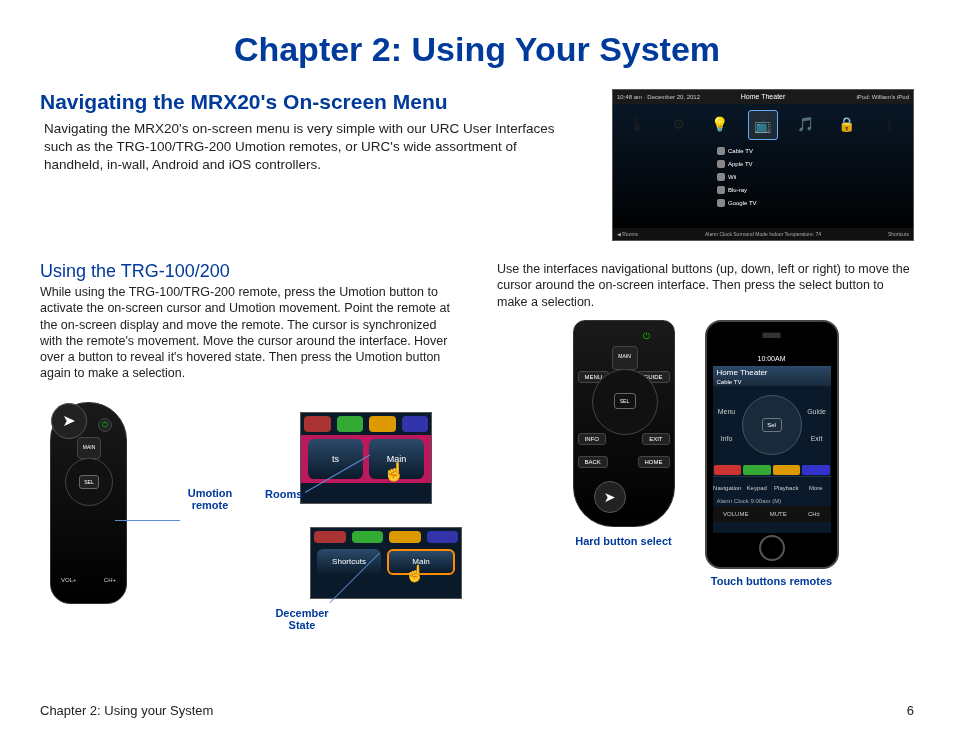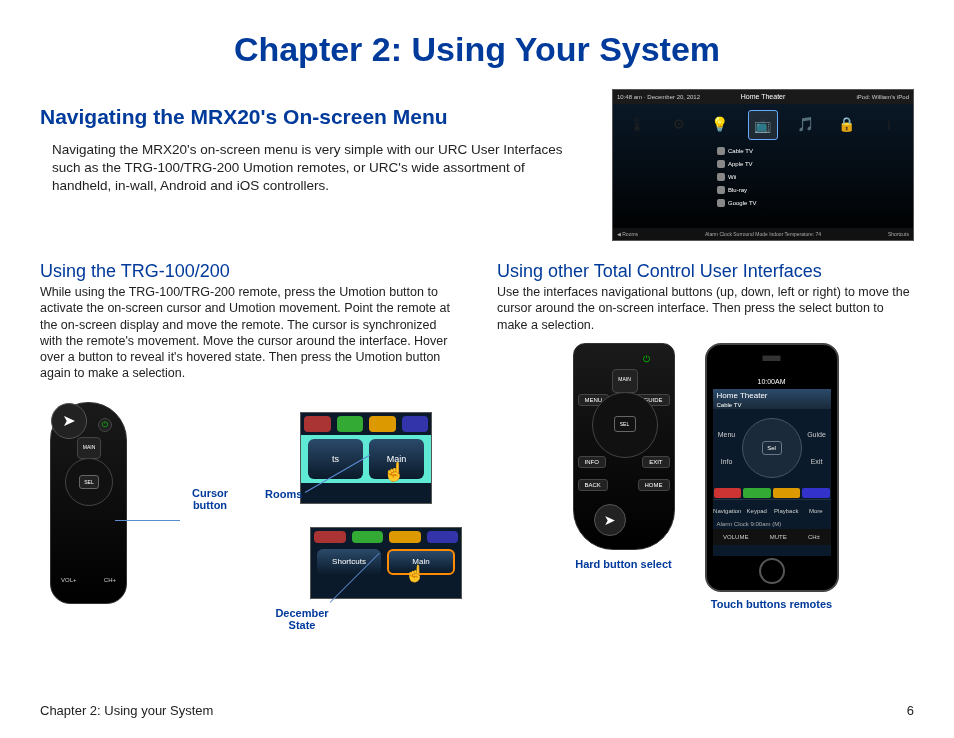--- a/index.html
+++ b/index.html
@@ -16,32 +16,32 @@
     color: #003a9b;
     text-align: center;
     font-weight: 700;
     font-size: 34px;
     margin: 0 0 20px 0;
   }
   h2.section-heading {
     color: #003a9b;
     font-weight: 700;
     font-size: 21px;
-    margin: 16px 0 6px 0;
+    margin: 1px 0 6px 0;
   }
   .top-row {
     display: flex;
     gap: 30px;
     margin-bottom: 20px;
   }
   .top-text { flex: 1; }
   .intro-p {
     font-size: 13.5px;
     line-height: 1.35;
-    margin: 12px;
+    margin: 4px;
   }
   .tv-screen {
     width: 300px;
     height: 150px;
     background: linear-gradient(#0a1a2a, #000);
     border: 1px solid #555;
     position: relative;
     flex-shrink: 0;
   }
   .tv-topbar {
@@ -104,21 +104,21 @@
   .r-sel{ width:18px;height:12px;top:72px;left:28px;border-radius:3px;border:1px solid #666;color:#fff;font-size:5px;text-align:center;line-height:12px;}
   .r-umotion{ width:34px;height:34px; top:110px; left:20px; border-radius:50%; background:#222; border:1px solid #555; color:#fff; display:flex;align-items:center;justify-content:center; font-size:16px;}
   .r-vol{position:absolute;bottom:20px;left:10px;color:#ccc;font-size:6px;}
   .r-ch{position:absolute;bottom:20px;right:10px;color:#ccc;font-size:6px;}
   .label-umotion{ position:absolute; left:140px; top:95px; width:60px;}
   .label-cursor{ position:absolute; left:225px; top:96px; }
   .label-hovered{ position:absolute; left:232px; top:215px; width:60px;}
   .cursor-box{ position:absolute; left:260px; top:20px; width:130px; height:90px; background:#0a1a2a; border:1px solid #555;}
   .cb-top{display:flex; height:22px;}
   .cbt{flex:1; margin:3px; border-radius:4px;}
-  .cb-body{ background:#5eead4; display:flex; justify-content:space-between; padding:4px; height:40px;}
+  .cb-body{ background:#be185d; display:flex; justify-content:space-between; padding:4px; height:40px;}
   .cbbtn{ flex:1; margin:0 3px; background:linear-gradient(#2b4a6a,#0a1a2a); border-radius:6px; color:#fff; font-size:9px; display:flex; align-items:center; justify-content:center;}
   .hand{ position:absolute; top:48px; left:82px; font-size:18px; color:#fff;}
   .hover-box{ position:absolute; left:270px; top:135px; width:150px; height:70px; background:#0a1a2a; border:1px solid #555;}
   .hb-top{display:flex;height:18px;}
   .hb-body{display:flex;padding:3px;height:26px;}
   .hbbtn{flex:1;margin:0 3px;background:linear-gradient(#2b4a6a,#0a1a2a);border-radius:6px;color:#fff;font-size:8px;display:flex;align-items:center;justify-content:center;}
   .hbbtn.hov{border:2px solid #ff8c00;}
   .hb-hand{position:absolute;top:36px;left:94px;font-size:16px;color:#fff;}
   .line{position:absolute;background:#5b8bd0;height:1px;}
   .rightarea{ display:flex; gap:30px; justify-content:center; margin-top:6px;}
@@ -196,21 +196,21 @@
       <div class="remote1">
         <div class="rbtn r-power">⏻</div>
         <div class="rbtn r-main">MAIN</div>
         <div class="rbtn r-dpad"></div>
         <div class="rbtn r-sel">SEL</div>
         <div class="r-umotion">➤</div>
         <div class="r-vol">VOL+</div>
         <div class="r-ch">CH+</div>
       </div>
       <div class="line" style="top:128px;left:75px;width:65px;"></div>
-      <div class="label-umotion small-caption">Cursor button</div>
+      <div class="label-umotion small-caption">Umotion remote</div>
 
       <div class="cursor-box">
         <div class="cb-top">
           <div class="cbt" style="background:#a33"></div>
           <div class="cbt" style="background:#3a3"></div>
           <div class="cbt" style="background:#d90"></div>
           <div class="cbt" style="background:#33a"></div>
         </div>
         <div class="cb-body">
           <div class="cbbtn">ts</div>
@@ -233,21 +233,20 @@
           <div class="hbbtn hov">Main</div>
         </div>
         <div class="hb-hand">☝</div>
       </div>
       <div class="line" style="top:210px;left:290px;width:70px;transform:rotate(-45deg);transform-origin:left;"></div>
       <div class="label-hovered small-caption">December State</div>
     </div>
   </div>
 
   <div class="col" style="position:relative;">
-    <h3 class="sub-heading">Using other Total Control User Interfaces</h3>
     <p class="body-p">Use the interfaces navigational buttons (up, down, left or right) to move the cursor around the on-screen interface.  Then press the select button to make a selection.</p>
     <div class="rightarea">
       <div style="position:relative;">
         <div class="remote2">
           <div class="r2-power">⏻</div>
           <div class="r2-main">MAIN</div>
           <div class="r2-lbl" style="top:50px;left:4px;">MENU</div>
           <div class="r2-lbl" style="top:50px;right:4px;">GUIDE</div>
           <div class="r2-dpad"></div>
           <div class="r2-sel">SEL</div>

